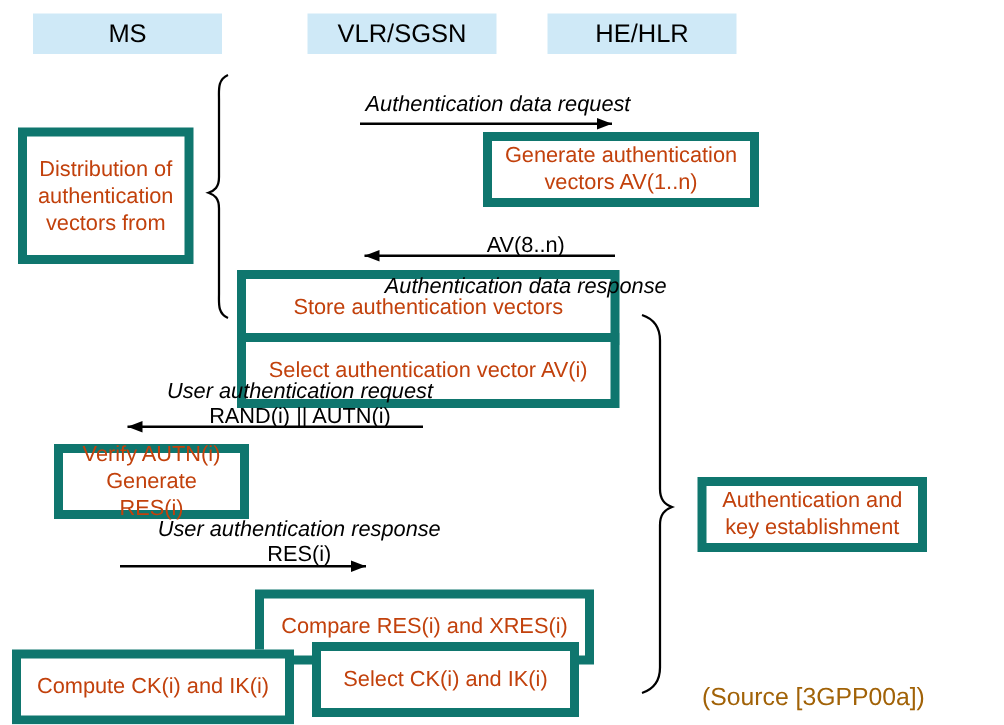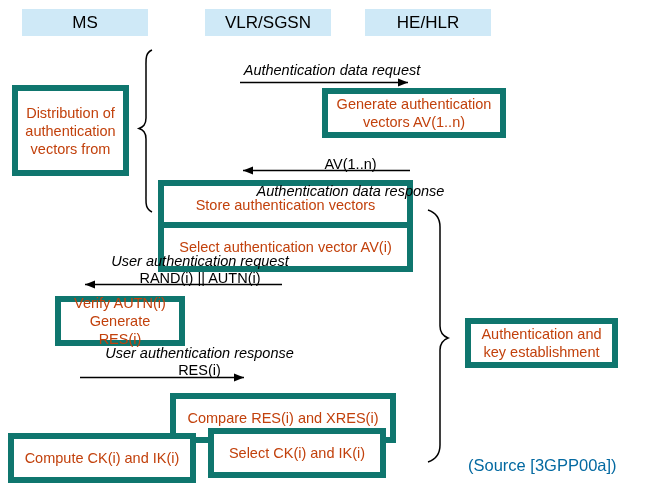--- a/index.html
+++ b/index.html
@@ -49,21 +49,21 @@
     font-size: 14.5px;
     line-height: 17px;
     white-space: nowrap;
     color: #000;
   }
   .msglabel.it { font-style: italic; }
   .src {
     position: absolute;
     font-size: 16.5px;
     white-space: nowrap;
-    color: #0369a1;
+    color: #a16207;
   }
   svg.overlay {
     position: absolute;
     left: 0;
     top: 0;
     width: 669px;
     height: 483px;
     pointer-events: none;
   }
 </style>
@@ -101,21 +101,21 @@
   </div>
 
   <div class="pbox" style="left:158px; top:180px; width:255px; height:39px;">
     <span>Store authentication vectors</span>
   </div>
 
   <div class="pbox" style="left:158px; top:222px; width:255px; height:23px;">
     <span>Select authentication vector AV(i)</span>
   </div>
 
-  <div class="pbox" style="left:36px; top:296px; width:130px; height:39px;margin-left:19px;">
+  <div class="pbox" style="left:36px; top:296px; width:130px; height:39px;">
     <span>
       <span>Verify AUTN(i)</span>
       <span>Generate RES(i)</span>
     </span>
   </div>
 
   <div class="pbox" style="left:170px; top:393px; width:226px; height:24px;">
     <span>Compare RES(i) and XRES(i)</span>
   </div>
 
@@ -123,21 +123,21 @@
     <span>Compute CK(i) and IK(i)</span>
   </div>
 
   <div class="pbox" style="left:208px; top:428px; width:178px; height:16px;">
     <span>Select CK(i) and IK(i)</span>
   </div>
 
   <div class="msglabel it" style="left:232px; top:62px; width:200px; text-align:center;">Authentication data request</div>
 
   <div class="msglabel it" style="left:243px; top:139px; width:215px; text-align:center;margin-top:44px;">Authentication data response</div>
-  <div class="msglabel" style="left:243px; top:156px; width:215px; text-align:center;">AV(1..n)</div>
+  <div class="msglabel" style="left:243px; top:156px; width:215px; text-align:center;">AV(8..n)</div>
 
   <div class="msglabel it" style="left:100px; top:253px; width:200px; text-align:center;">User authentication request</div>
   <div class="msglabel" style="left:100px; top:270px; width:200px; text-align:center;">RAND(i) || AUTN(i)</div>
 
   <div class="msglabel it" style="left:92px; top:345px; width:215px; text-align:center;">User authentication response</div>
   <div class="msglabel" style="left:92px; top:362px; width:215px; text-align:center;">RES(i)</div>
 
   <div class="src" style="left:468px; top:456px;">(Source [3GPP00a])</div>
 
   <svg class="overlay" viewBox="0 0 669 483" xmlns="http://www.w3.org/2000/svg">

